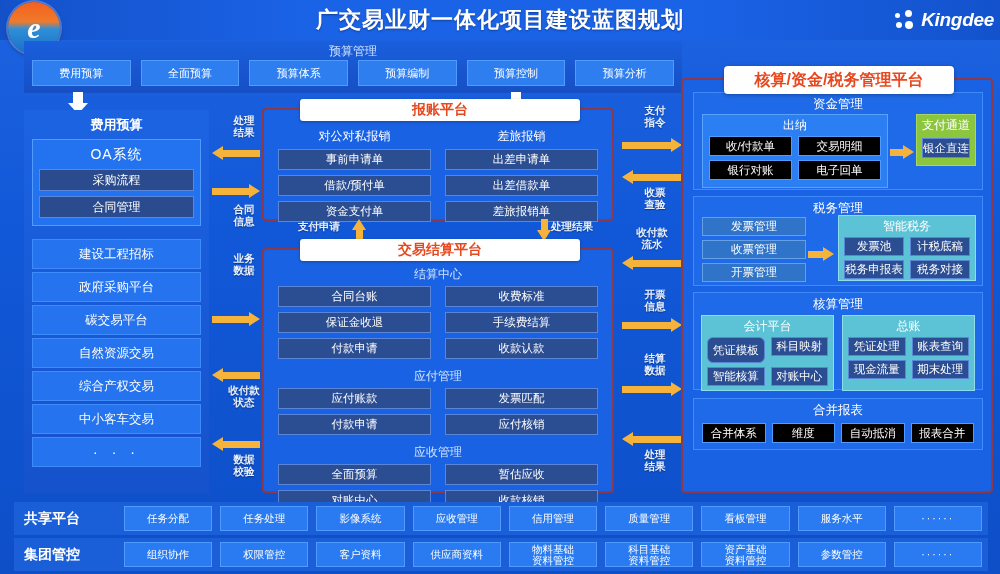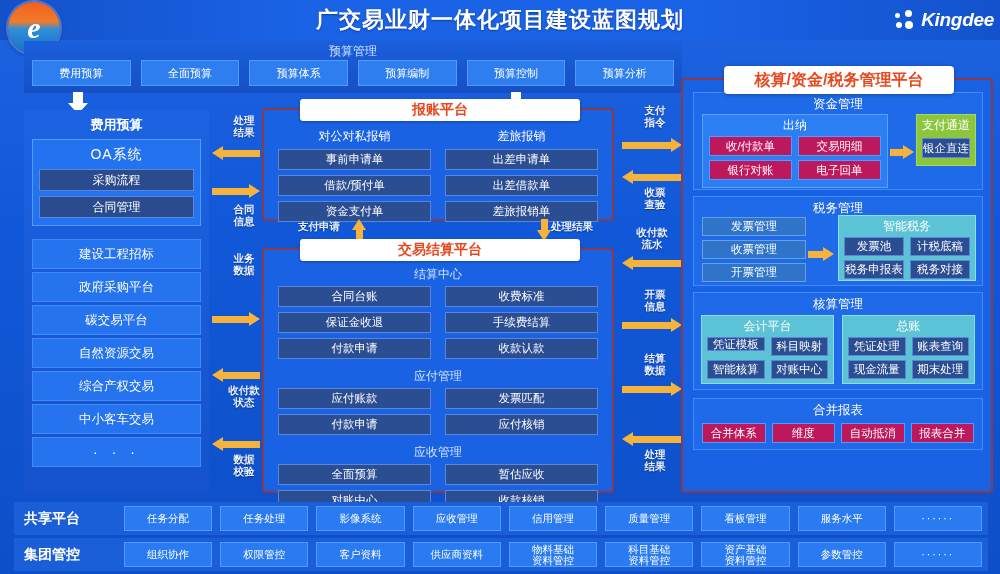--- a/index.html
+++ b/index.html
@@ -106,21 +106,21 @@
     color:#e8481f; font-size:16px; font-weight:bold; box-shadow:0 1px 4px rgba(0,0,0,.3); }
   .rbox { position:absolute; background:#1f6ae9; border:1px solid #3f8bfb; }
   .rbox-title { text-align:center; color:#ffffff; font-size:12.5px; padding:3px 0 2px 0; }
   .inner { background:#2c7ff2; border:1px solid #59a3ff; }
   .inner.teal { background:#5cc3d6; border:1px solid #8fdcea; }
   .inner.green { background:#8cc63f; border:1px solid #a8d85f; }
   .inner-title { text-align:center; color:#ffffff; font-size:12px; padding:2px 0; }
   .rcell { background:#2b4d92; border:1px solid #5b86d8; color:#fff; font-size:11.5px;
     display:flex;align-items:center;justify-content:center; }
   .rcell.light { background:#2f74c8; border:1px solid #63a0e6; }
-  .rcell.plain { background:#be185d; border:1px solid #4f9bff; }
+  .rcell.plain { background:#000000; border:1px solid #4f9bff; }
   .flex-row { display:flex; gap:6px; }
 
   
   .bottom { position:absolute; left:14px; width:974px; height:33px; background:#1b5fd8; }
   .bottom .lbl { position:absolute; left:10px; top:0; height:33px; display:flex;align-items:center;
     color:#ffffff; font-size:14px; font-weight:bold; }
   .bottom .chips { position:absolute; left:110px; top:0; right:6px; height:33px;
     display:flex; align-items:center; gap:8px; }
   .bottom .chips .c { flex:1; height:25px; background:#2a7bf1; border:1px solid #4f9bff;
     display:flex; align-items:center; justify-content:center; text-align:center;
@@ -366,21 +366,21 @@
         </div>
       </div>
     </div>
 
     <div class="rbox" style="left:10px; top:212px; width:290px; height:98px;">
       <div class="rbox-title">核算管理</div>
       <div class="flex-row" style="padding:0 7px; gap:8px;">
         <div class="inner teal" style="flex:1; padding-bottom:4px;">
           <div class="inner-title">会计平台</div>
           <div class="flex-row" style="padding:0 5px 4px 5px;">
-            <div class="rcell" style="flex:1;height:14px;">凭证模板</div>
+            <div class="rcell" style="flex:1;height:26px;border-radius:6px;">凭证模板</div>
             <div class="rcell" style="flex:1;height:19px;">科目映射</div>
           </div>
           <div class="flex-row" style="padding:0 5px;">
             <div class="rcell" style="flex:1;height:19px;">智能核算</div>
             <div class="rcell" style="flex:1;height:19px;">对账中心</div>
           </div>
         </div>
         <div class="inner teal" style="flex:1; padding-bottom:4px;">
           <div class="inner-title">总账</div>
           <div class="flex-row" style="padding:0 5px 4px 5px;">

